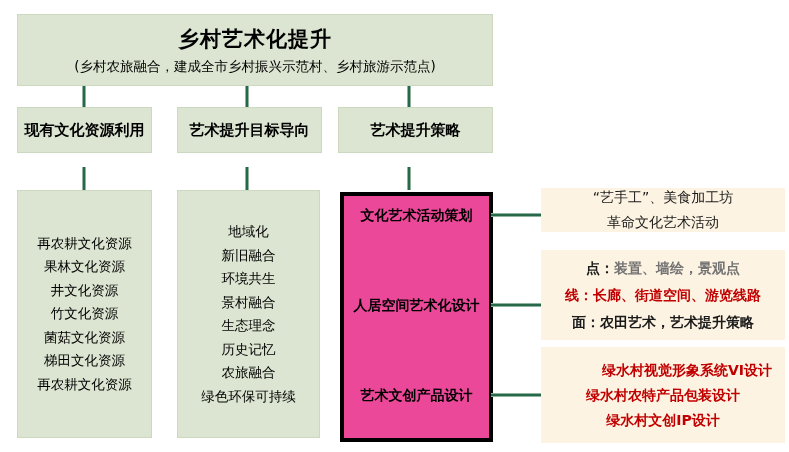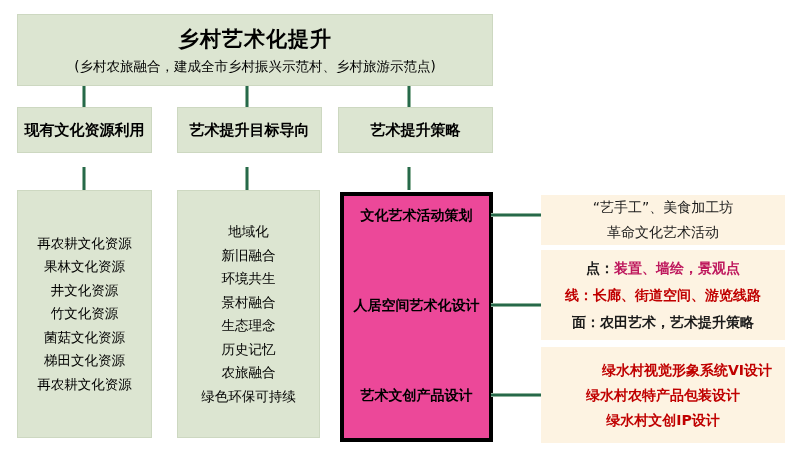--- a/index.html
+++ b/index.html
@@ -54,21 +54,21 @@
   .strategy-item-2 { top:99px; }
   .strategy-item-3 { top:189px; }
 
   .detail-box {
     left:541px; width:244px;
     background:#fdf3e2;
     display:flex; flex-direction:column;
     align-items:center; justify-content:center;
     text-align:center;
   }
-  .detail-a { top:195px; height:50px; }
+  .detail-a { top:188px; height:44px; }
   .detail-b { top:250px; height:90px; }
   .detail-c { top:347px; height:96px; }
   .detail-a .detail-line { font-size:14px; line-height:25px; white-space:nowrap; }
   .detail-b .detail-line { font-size:14px; font-weight:bold; line-height:27px; white-space:nowrap; }
   .detail-c .detail-line { font-size:14px; font-weight:bold; line-height:25px; white-space:nowrap; }
 
   
   .v-conn { width:4px; background:#26694a; border-left:1px solid #8fb39c; border-right:1px solid #8fb39c; }
   .vc-r1 { top:86px;  height:21px; }
   .vc-r2 { top:167px; height:23px; }
@@ -143,21 +143,21 @@
   <div class="abs h-conn hc-y2"></div>
   <div class="abs h-conn hc-y3"></div>
 
   <div class="abs detail-box detail-a">
     <div class="detail-line" style="color: rgb(26, 26, 26);">“艺手工”、美食加工坊</div>
     <div class="detail-line" style="color: rgb(26, 26, 26);">革命文化艺术活动</div>
   </div>
 
   <div class="abs detail-box detail-b">
     <div class="detail-line">
-      <span style="color: rgb(26, 26, 26);">点：</span><span style="color: #be185d;">装置、墙绘，景观点</span>
+      <span style="color: rgb(26, 26, 26);">点：</span><span style="color: #737373;">装置、墙绘，景观点</span>
     </div>
     <div class="detail-line">
       <span style="color: rgb(192, 0, 0);">线：</span><span style="color: rgb(192, 0, 0);">长廊、街道空间、游览线路</span>
     </div>
     <div class="detail-line">
       <span style="color: rgb(26, 26, 26);">面：</span><span style="color: rgb(26, 26, 26);">农田艺术，艺术提升策略</span>
     </div>
   </div>
 
   <div class="abs detail-box detail-c">

